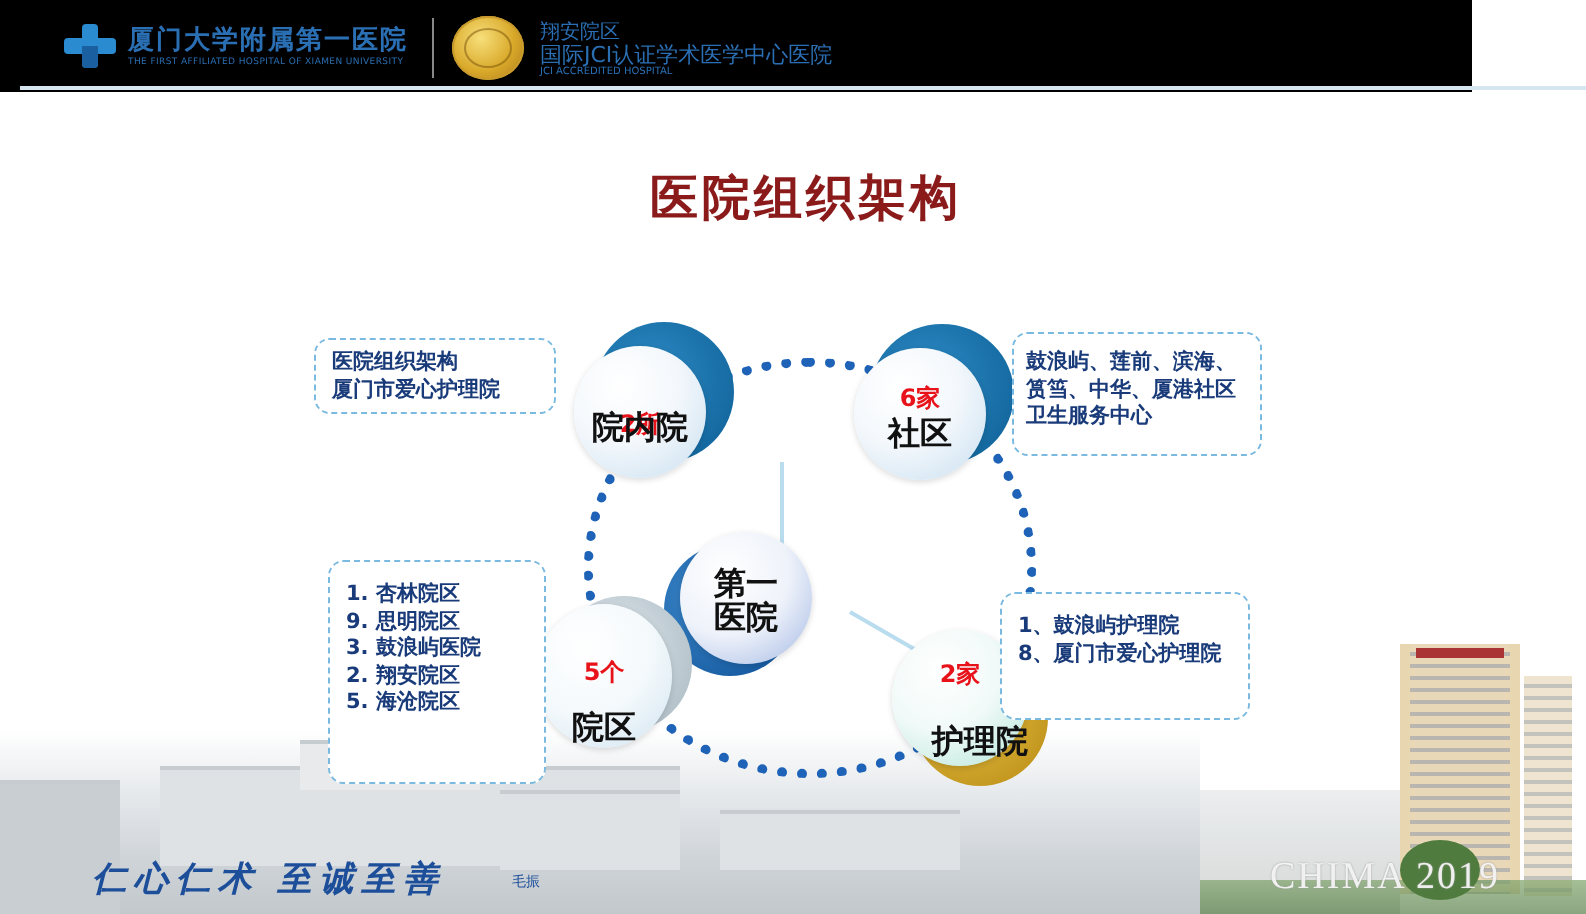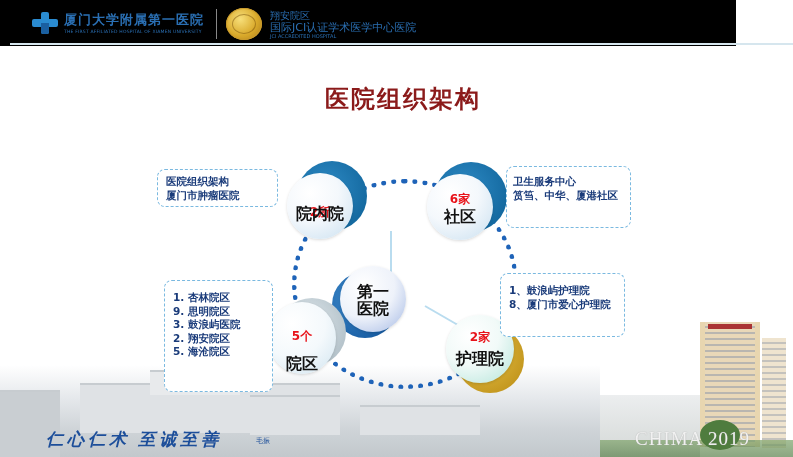--- a/index.html
+++ b/index.html
@@ -30,21 +30,21 @@
   .bg-hospital { position: absolute; left: 690px; top: 318px; width: 103px; height: 139px; }
   .tower { position: absolute; left: 10px; top: 4px; width: 60px; height: 125px;
     background: repeating-linear-gradient(180deg, #e9d8b8 0px, #e9d8b8 4px, #b9b6b0 4px, #b9b6b0 6px); border-left: 5px solid #e8d6b0; border-right: 5px solid #e8d6b0; }
   .tower2 { position: absolute; left: 72px; top: 20px; width: 24px; height: 110px;
     background: repeating-linear-gradient(180deg, #efe4cf 0px, #efe4cf 4px, #c4c2bd 4px, #c4c2bd 6px); }
   .tower-sign { position: absolute; left: 18px; top: 6px; width: 44px; height: 5px; background: #a33; }
   .hospital-low { position: absolute; left: 600px; top: 395px; width: 100px; height: 62px; background: linear-gradient(180deg, #eceeef, #d4d8d6); }
   .grass { position: absolute; left: 600px; top: 440px; width: 193px; height: 17px; background: linear-gradient(180deg, #7ea36a, #587f4a); opacity: 0.7; }
   .tree { position: absolute; left: 700px; top: 420px; width: 40px; height: 30px; border-radius: 50%; background: #4f7c3e; }
   .chima { position: absolute; left: 635px; top: 428px; font-family: "Liberation Serif", serif; font-size: 19px; color: rgba(255,255,255,0.85); letter-spacing: 1px; text-shadow: 0 0 1px #999; white-space: nowrap; }
-  .motto { position: absolute; left: 46px; top: 428px; font-family: Liberation Serif, serif; font-size: 17px; font-style: italic; font-weight: bold; color: #1c4e9a; letter-spacing: 4px; white-space: nowrap; }
+  .motto { position: absolute; left: 46px; top: 428px; font-family: Liberation Sans, sans-serif; font-size: 17px; font-style: italic; font-weight: bold; color: #1c4e9a; letter-spacing: 4px; white-space: nowrap; }
   .motto-sig { position: absolute; left: 256px; top: 436px; font-size: 7px; color: #1c4e9a; white-space: nowrap; }
 
   
   .page-title { position: absolute; left: 325px; top: 83px; font-size: 24px; font-weight: bold; color: #8b1a1a; letter-spacing: 2px; white-space: nowrap; }
 
   
   .ring { position: absolute; left: 292px; top: 179px; width: 226px; height: 210px; border-radius: 50%; border: 5px dotted #1e63b8; }
 
   
   .spoke { position: absolute; background: #b9dcef; height: 2px; transform-origin: 0 50%; }
@@ -132,37 +132,38 @@
   <div class="shadow" style="left:10px;top:-4px;width:68px;height:68px;background:radial-gradient(circle at 40% 40%, #e2eaee, #a6b6bf);"></div>
   <div class="face" style="background:radial-gradient(circle at 35% 30%, #ffffff 0%, #f4f9fc 50%, #dbeaf3 85%, #b7d3e5 100%);"></div>
   <div class="count" style="top:26px;">5个</div>
   <div class="label" style="top:52px;">院区</div>
 </div>
 
 <div class="node" style="left:446px;top:315px;width:68px;height:68px;">
   <div class="shadow" style="left:10px;top:10px;width:68px;height:68px;background:radial-gradient(circle at 40% 40%, #e8c248, #b88a12);"></div>
   <div class="face" style="background:radial-gradient(circle at 35% 30%, #ffffff 0%, #f1faf8 45%, #c9ece4 80%, #7fd4c4 100%);"></div>
   <div class="count" style="top:14px;">2家</div>
-  <div class="label" style="top:34px;">护理院</div>
+  <div class="label" style="top:46px;text-align:right;">护理院</div>
 </div>
 
 <div class="info" style="left:157px;top:169px;width:121px;height:38px;padding:5px 8px;">
   <div class="line">医院组织架构</div>
-  <div class="line">厦门市肿瘤医院</div>
+  <div class="line">厦门市爱心护理院</div>
 </div>
 
 <div class="info" style="left:506px;top:166px;width:125px;height:62px;padding:8px 6px;">
+  <div class="line">鼓浪屿、莲前、滨海、</div>
+  <div class="line">筼筜、中华、厦港社区</div>
   <div class="line">卫生服务中心</div>
-  <div class="line">筼筜、中华、厦港社区</div>
 </div>
 
 <div class="info" style="left:164px;top:280px;width:109px;height:112px;padding:10px 8px;">
   <div class="line">1. 杏林院区</div>
   <div class="line">9. 思明院区</div>
   <div class="line">3. 鼓浪屿医院</div>
   <div class="line">2. 翔安院区</div>
   <div class="line">5. 海沧院区</div>
 </div>
 
-<div class="info" style="left:500px;top:273px;width:125px;height:64px;padding:10px 8px;">
+<div class="info" style="left:500px;top:296px;width:125px;height:64px;padding:10px 8px;">
   <div class="line">1、鼓浪屿护理院</div>
   <div class="line">8、厦门市爱心护理院</div>
 </div>
 
 </body></html>

